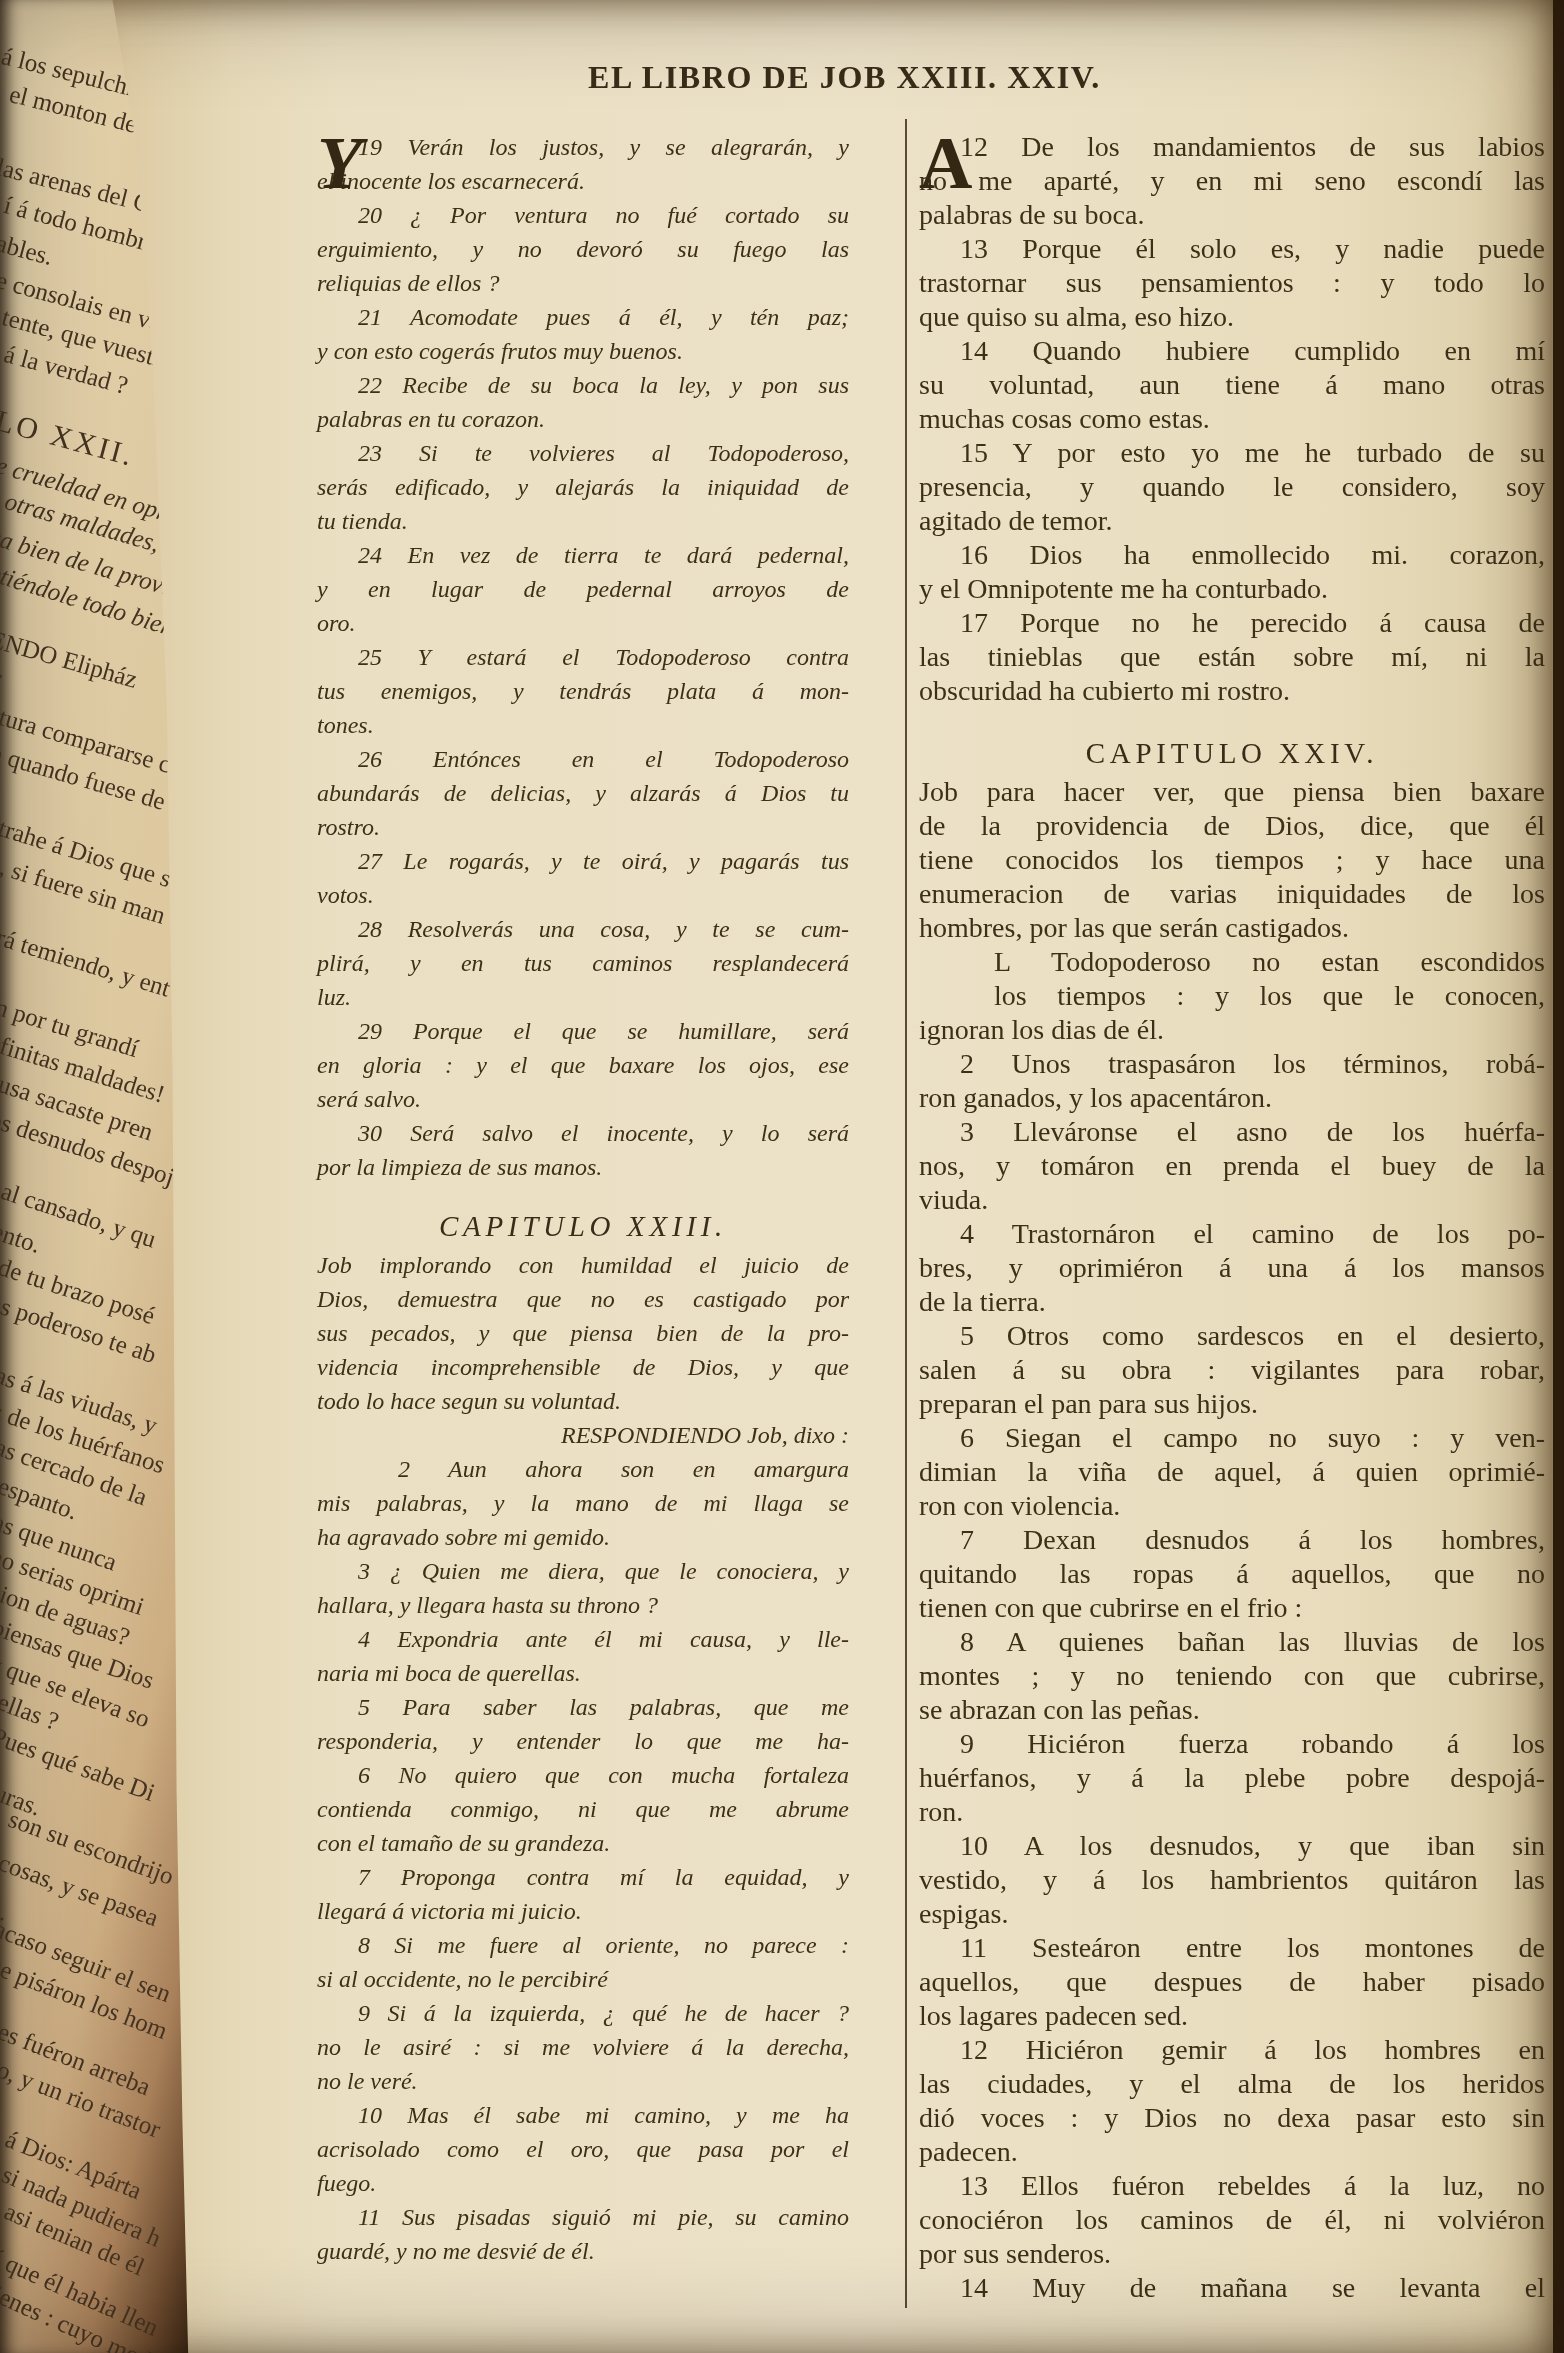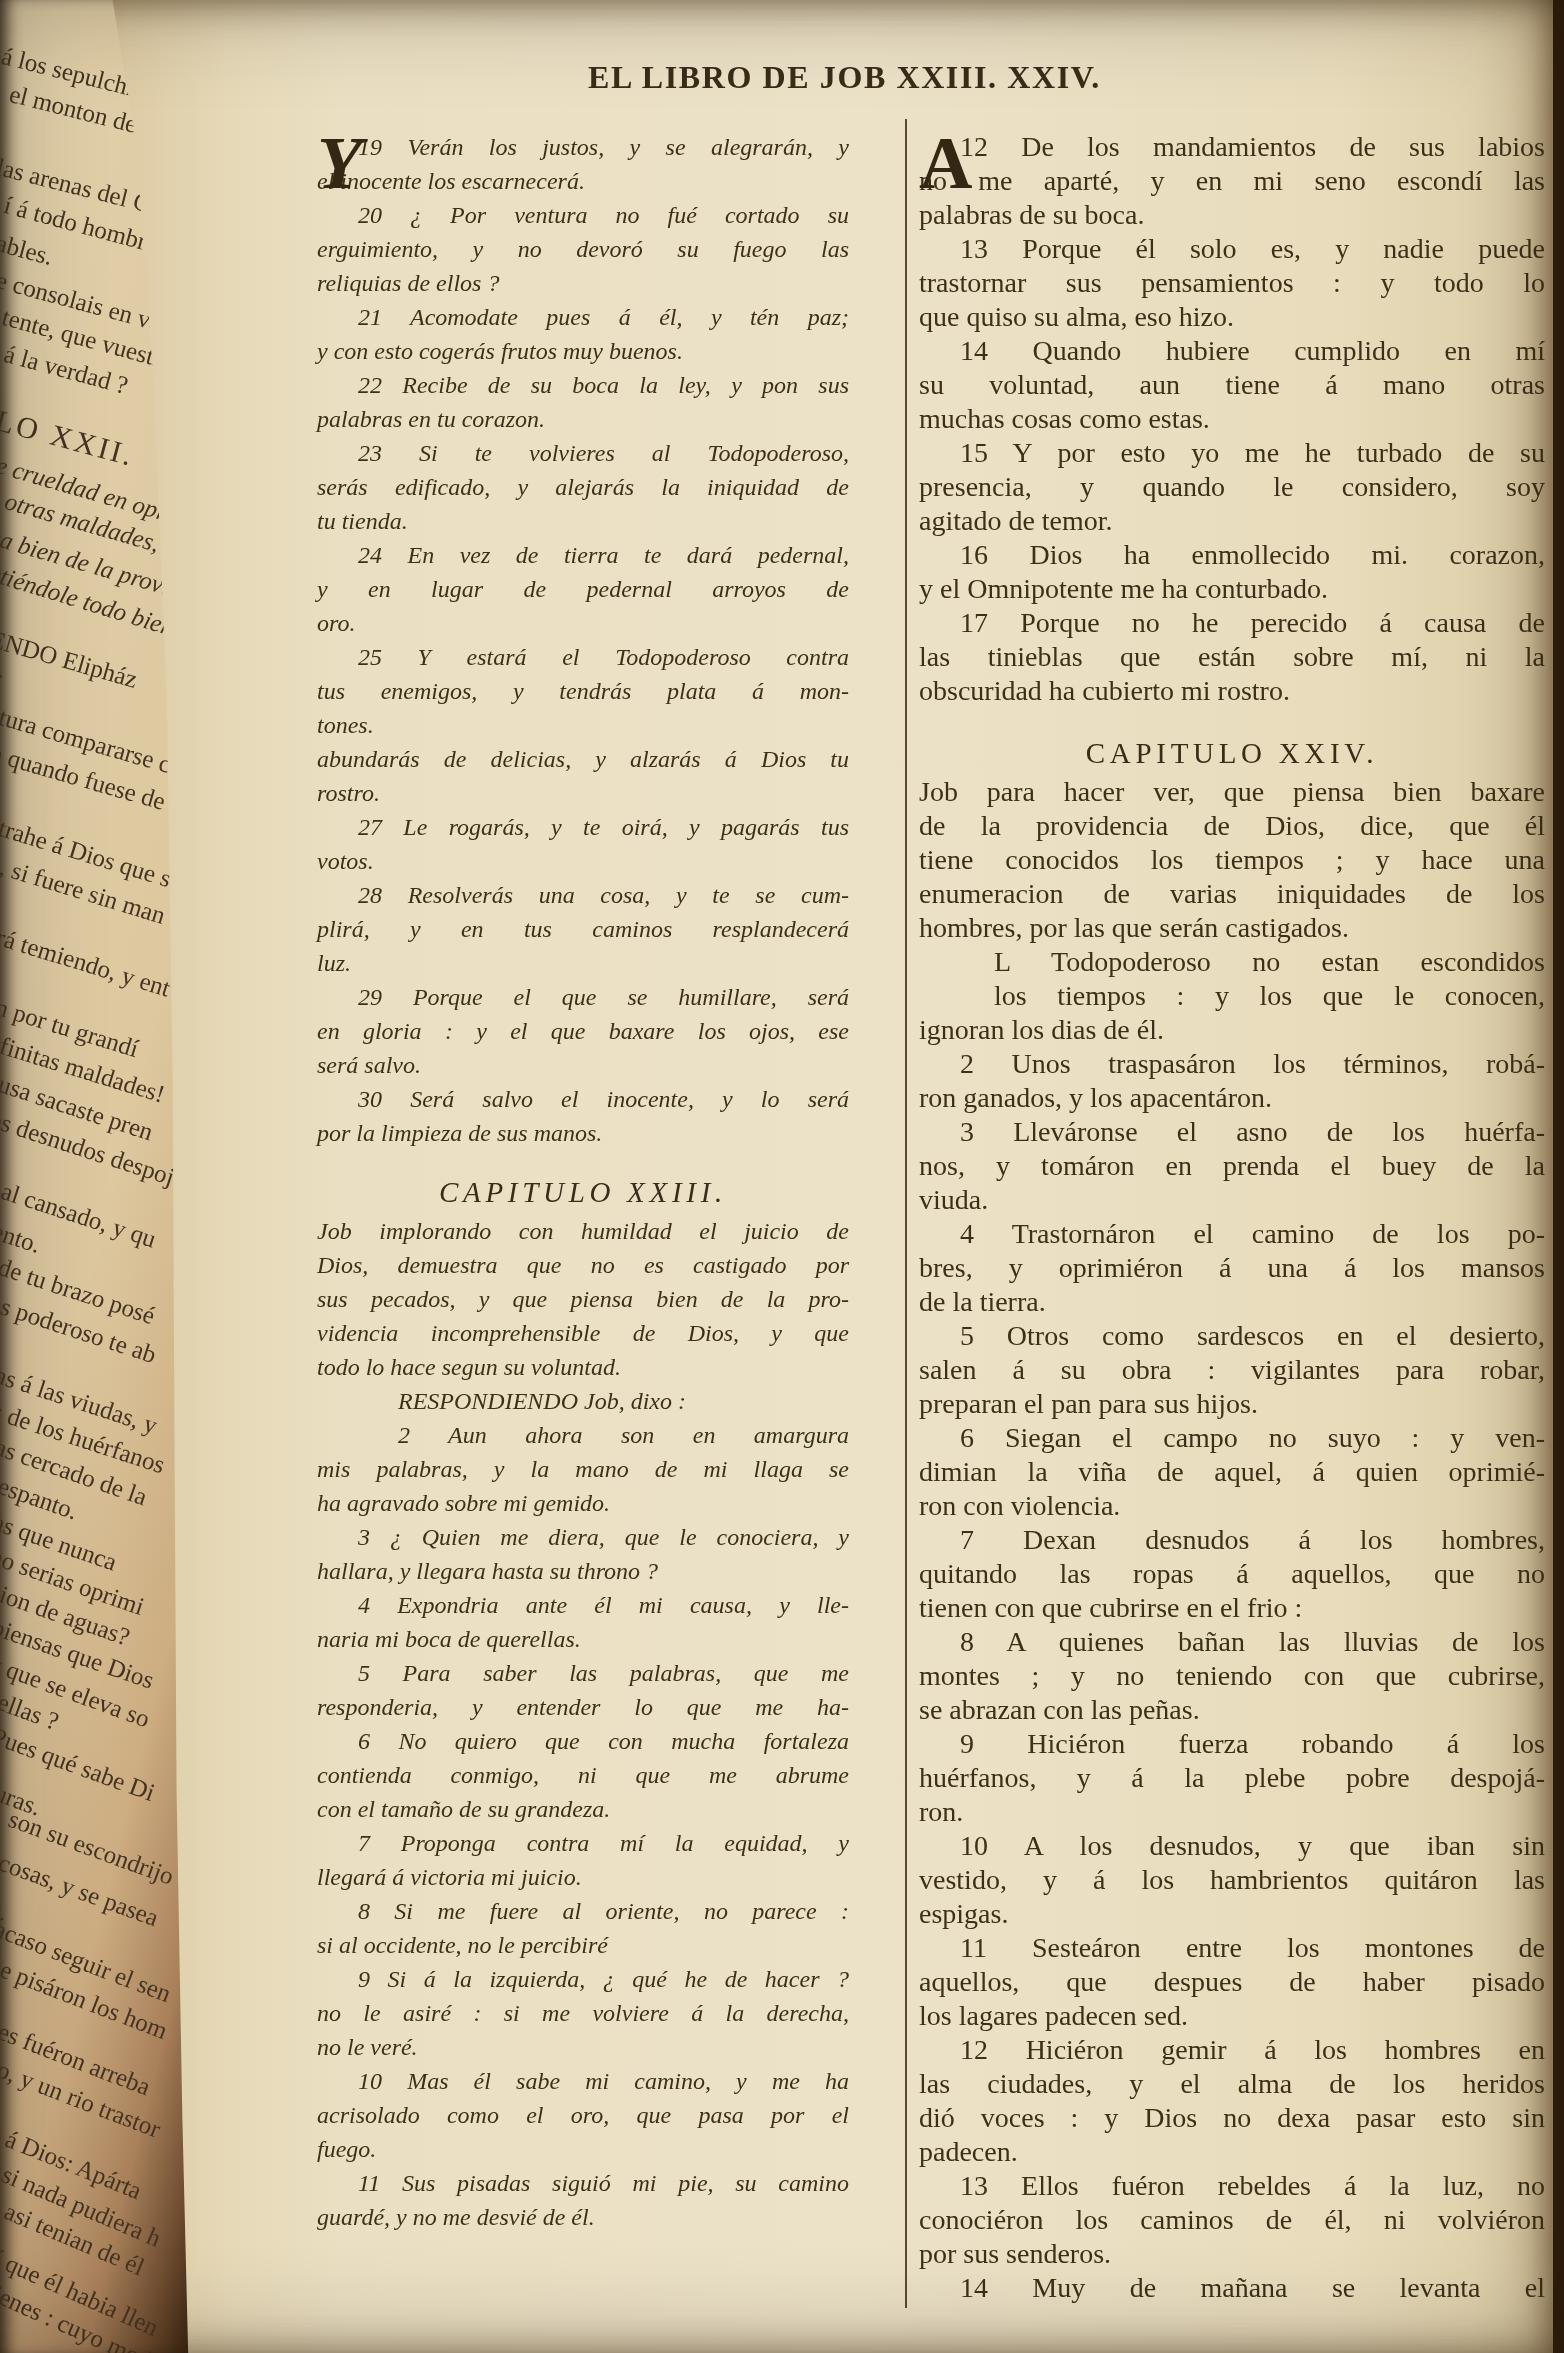--- a/index.html
+++ b/index.html
@@ -40,21 +40,21 @@
   .ln{height:34px;line-height:34px;font-size:24px;text-align:left;overflow:visible;}
   .col-right .ln{font-size:28px;}
   .ln.j{text-align:justify;text-align-last:justify;}
   .ln.ind{padding-left:41px;}
   .chap{height:44px;line-height:44px;text-align:center;font-size:29px;
         letter-spacing:4.7px;color:#392c19;}
   .col-left .chap{margin-top:19.6px;}
   .col-right .chap{margin-top:23px;}
   .cap{position:absolute;left:0;top:0;font-weight:bold;color:#342814;
        font-size:74px;line-height:66px;}
-  .col-left .ln.cpad{padding-left:81px;}
+  .col-left .ln.cpad{padding-left:81px;text-align:right;}
   .col-right .ln.cpad{padding-left:75px;}
   .vignette{position:absolute;inset:0;z-index:8;pointer-events:none;
        box-shadow:inset 0 0 102px rgba(30,18,6,.30);}
 </style>
 </head>
 <body>
 
 <div class="book">
   <div class="main-page"></div>
 
@@ -75,20 +75,21 @@
         <div class="ln">palabras en tu corazon.</div>
         <div class="ln j ind">23 Si te volvieres al Todopoderoso,</div>
         <div class="ln j">serás edificado, y alejarás la iniquidad de</div>
         <div class="ln">tu tienda.</div>
         <div class="ln j ind">24 En vez de tierra te dará pedernal,</div>
         <div class="ln j">y en lugar de pedernal arroyos de</div>
         <div class="ln">oro.</div>
         <div class="ln j ind">25 Y estará el Todopoderoso contra</div>
         <div class="ln j">tus enemigos, y tendrás plata á mon-</div>
         <div class="ln">tones.</div>
+        <div class="ln j ind">26 Entónces en el Todopoderoso</div>
         <div class="ln j">abundarás de delicias, y alzarás á Dios tu</div>
         <div class="ln">rostro.</div>
         <div class="ln j ind">27 Le rogarás, y te oirá, y pagarás tus</div>
         <div class="ln">votos.</div>
         <div class="ln j ind">28 Resolverás una cosa, y te se cum-</div>
         <div class="ln j">plirá, y en tus caminos resplandecerá</div>
         <div class="ln">luz.</div>
         <div class="ln j ind">29 Porque el que se humillare, será</div>
         <div class="ln j">en gloria : y el que baxare los ojos, ese</div>
         <div class="ln">será salvo.</div>

